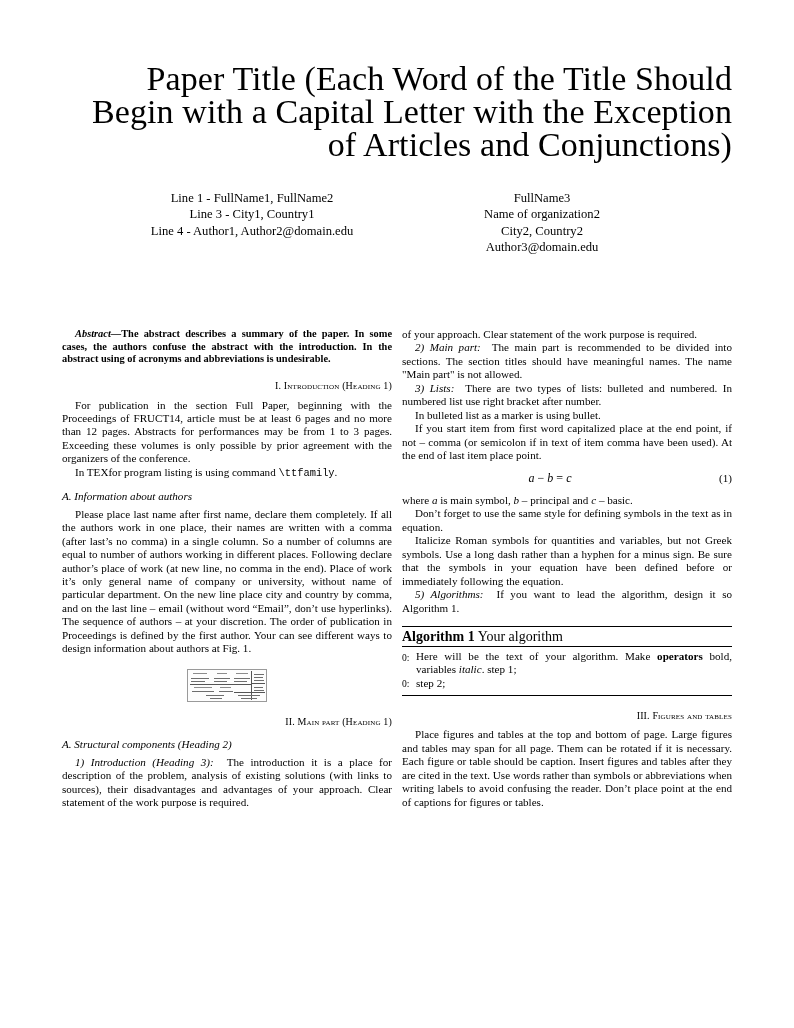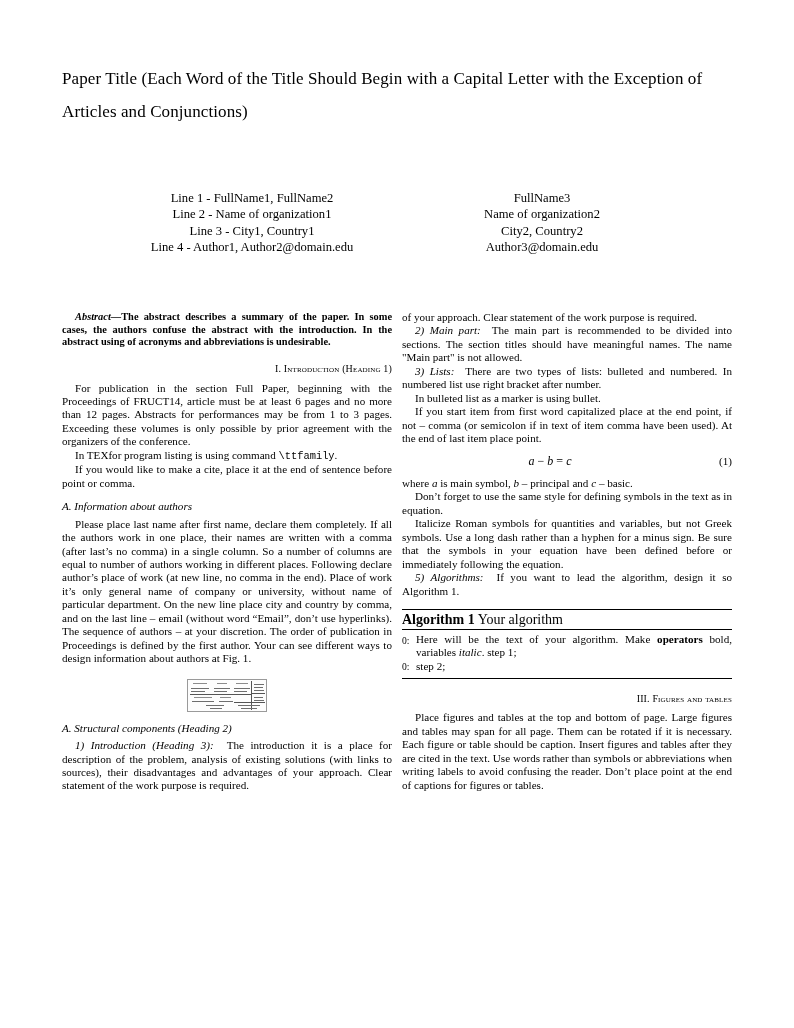--- a/index.html
+++ b/index.html
@@ -23,23 +23,23 @@
   }
 
   
   .title-block {
     position: absolute;
     left: 62px;
     top: 62px;
     width: 670px;
   }
   .paper-title {
-    font-size: 17px;
+    font-size: 34px;
     line-height: 33px;
-    text-align: left;
+    text-align: right;
     font-weight: normal;
     margin: 0;
     letter-spacing: 0.1px;
   }
 
   
   .authors {
     position: absolute;
     left: 62px;
     top: 190px;
@@ -51,21 +51,21 @@
     text-align: center;
     font-size: 12.6px;
     line-height: 16.3px;
     width: 290px;
   }
   .author-col .aline { display: block; }
 
   
   .col {
     position: absolute;
-    top: 311px;
+    top: 328px;
     width: 330px;
     font-size: 11.1px;
     line-height: 13.45px;
     text-align: justify;
     text-justify: inter-word;
     hyphens: manual;
   }
   .col-left  { left: 62px; }
   .col-right { left: 402px; }
 
@@ -218,21 +218,20 @@
 
 <div class="page">
 
   <div class="title-block">
     <h1 class="paper-title">Paper Title (Each Word of the Title Should Begin with a Capital Letter with the Exception of Articles and Conjunctions)</h1>
   </div>
 
   <div class="authors">
     <div class="author-col">
       <span class="aline">Line 1 - FullName1, FullName2</span>
-      <span class="aline">Line 2 - Name of organization1</span>
       <span class="aline">Line 3 - City1, Country1</span>
       <span class="aline">Line 4 - Author1, Author2@domain.edu</span>
     </div>
     <div class="author-col">
       <span class="aline">FullName3</span>
       <span class="aline">Name of organization2</span>
       <span class="aline">City2, Country2</span>
       <span class="aline">Author3@domain.edu</span>
     </div>
   </div>
@@ -240,21 +239,20 @@
   <div class="col col-left">
 
     <p class="abstract"><span class="ab-lead">Abstract—</span><span>The abstract describes a summary of the paper. In some cases, the authors confuse the abstract with the introduction. In the abstract using of acronyms and abbreviations is undesirable.</span></p>
 
     <div class="h1">I.  Introduction (Heading 1)</div>
 
     <p class="para">For publication in the section Full Paper, beginning with the Proceedings of FRUCT14, article must be at least 6 pages and no more than 12 pages. Abstracts for performances may be from 1 to 3 pages. Exceeding these volumes is only possible by prior agreement with the organizers of the conference.</p>
 
     <p class="para"><span>In T</span><span class="e">E</span><span>Xfor program listing is using command </span><span class="mono">\ttfamily</span><span>.</span></p>
 
-    <p class="para">If you would like to make a cite, place it at the end of sentence before point or comma.</p>
 
     <div class="h2">A.  Information about authors</div>
 
     <p class="para">Please place last name after first name, declare them completely. If all the authors work in one place, their names are written with a comma (after last’s no comma) in a single column. So a number of columns are equal to number of authors working in different places. Following declare author’s place of work (at new line, no comma in the end). Place of work it’s only general name of company or university, without name of particular department. On the new line place city and country by comma, and on the last line – email (without word “Email”, don’t use hyperlinks). The sequence of authors – at your discretion. The order of publication in Proceedings is defined by the first author. Your can see different ways to design information about authors at Fig. 1.</p>
 
     <div class="figure">
       <div class="fig-thumb">
         <div class="tblk" style="left:5px;  top:3px;  width:14px;"></div>
         <div class="tblk" style="left:29px; top:3px;  width:10px;"></div>
         <div class="tblk" style="left:48px; top:3px;  width:12px;"></div>
@@ -277,20 +275,21 @@
         <div class="tline" style="left:66px; top:10px; width:10px;"></div>
         <div class="tdiv" style="left:64px; top:13px; width:13px; height:0.8px;"></div>
         <div class="tline" style="left:66px; top:17px; width:9px;"></div>
         <div class="tline" style="left:66px; top:20px; width:10px;"></div>
         <div class="tdiv" style="left:46px; top:22px; width:31px; height:0.8px;"></div>
         <div class="tline" style="left:50px; top:25px; width:22px;"></div>
         <div class="tline" style="left:53px; top:28px; width:16px;"></div>
       </div>
     </div>
 
+    <div class="h1">II.  Main part (Heading 1)</div>
 
     <div class="h2">A.  Structural components (Heading 2)</div>
 
     <p class="para"><span class="h3-run">1)  Introduction (Heading 3):</span>&nbsp;&nbsp;<span>The introduction it is a place for description of the problem, analysis of existing solutions (with links to sources), their disadvantages and advantages of your approach. Clear statement of the work purpose is required.</span></p>
 
   </div>
 
   <div class="col col-right">
 
     <p class="para noindent">of your approach. Clear statement of the work purpose is required.</p>

